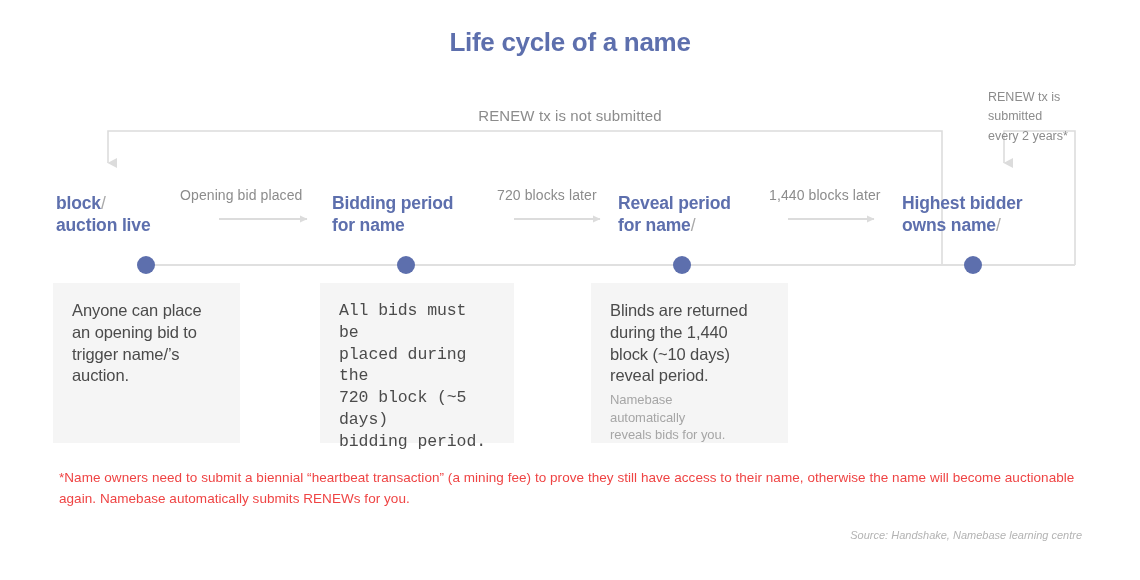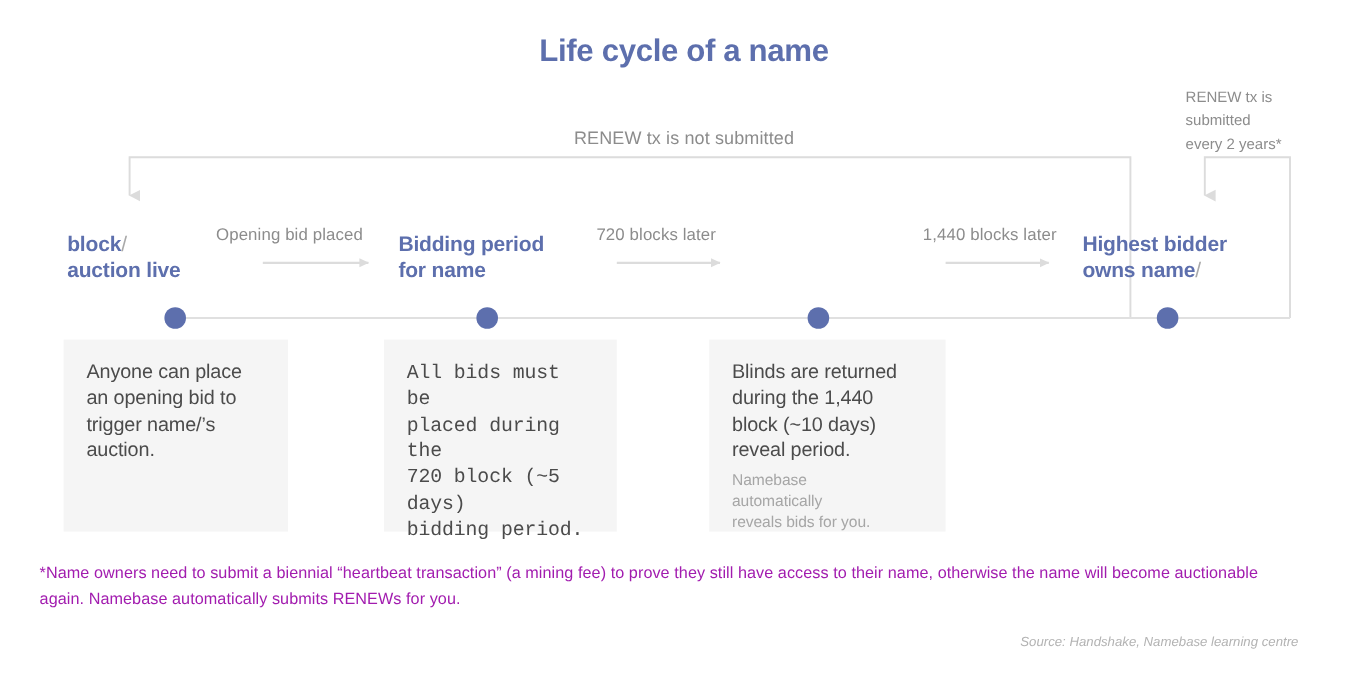--- a/index.html
+++ b/index.html
@@ -111,25 +111,25 @@
   }
   #card-0 { left: 53px;  width: 187px; height: 160px; }
   #card-1 { left: 320px; width: 194px; height: 160px; font-family: Liberation Mono, monospace; }
   #card-2 { left: 591px; width: 197px; height: 160px; }
   #card-3 { left: 882px; width: 188px; height: 160px; }
 
   
   #footnote {
     position: absolute;
     top: 468px;
-    left: 33px;
+    left: 59px;
     width: 1035px;
     font-size: 13.5px;
     line-height: 1.55;
-    color: #a21caf;
+    color: #ef4444;
     letter-spacing: 0.05px;
   }
   #source {
     position: absolute;
     top: 529px;
     left: 0;
     width: 1082px;
     text-align: right;
     font-size: 11px;
     font-style: italic;
@@ -183,28 +183,29 @@
     </g>
     <g>
       <circle cx="682" cy="265" r="9" fill="#5d6fad"></circle>
     </g>
     <g>
       <circle cx="973" cy="265" r="9" fill="#5d6fad"></circle>
     </g>
   </svg>
 
   <div id="renew-not-label">RENEW tx is not submitted</div>
-  <div id="renew-yes-label" style="white-space: pre-line;">RENEW tx is
+  <div id="renew-yes-label" style="white-space: pre-line; margin-top: 16px;">RENEW tx is
 submitted
 every 2 years*</div>
 
   <div class="node-title" id="node-0"><span>block</span><span class="slash">/</span><br><span>auction live</span><span class="slash"></span></div>
 
   <div class="node-title" id="node-1"><span>Bidding period</span><span class="slash"></span><br><span>for name</span><span class="slash"></span></div>
 
+  <div class="node-title" id="node-2"><span>Reveal period</span><span class="slash"></span><br><span>for name</span><span class="slash">/</span></div>
 
   <div class="node-title" id="node-3"><span>Highest bidder</span><span class="slash"></span><br><span>owns name</span><span class="slash">/</span></div>
 
   <div class="step-label" id="step-0">Opening bid placed</div>
   <div class="step-label" id="step-1">720 blocks later</div>
   <div class="step-label" id="step-2">1,440 blocks later</div>
 
   <div class="card" id="card-0">
     <div class="card-main">Anyone can place
 an opening bid to

